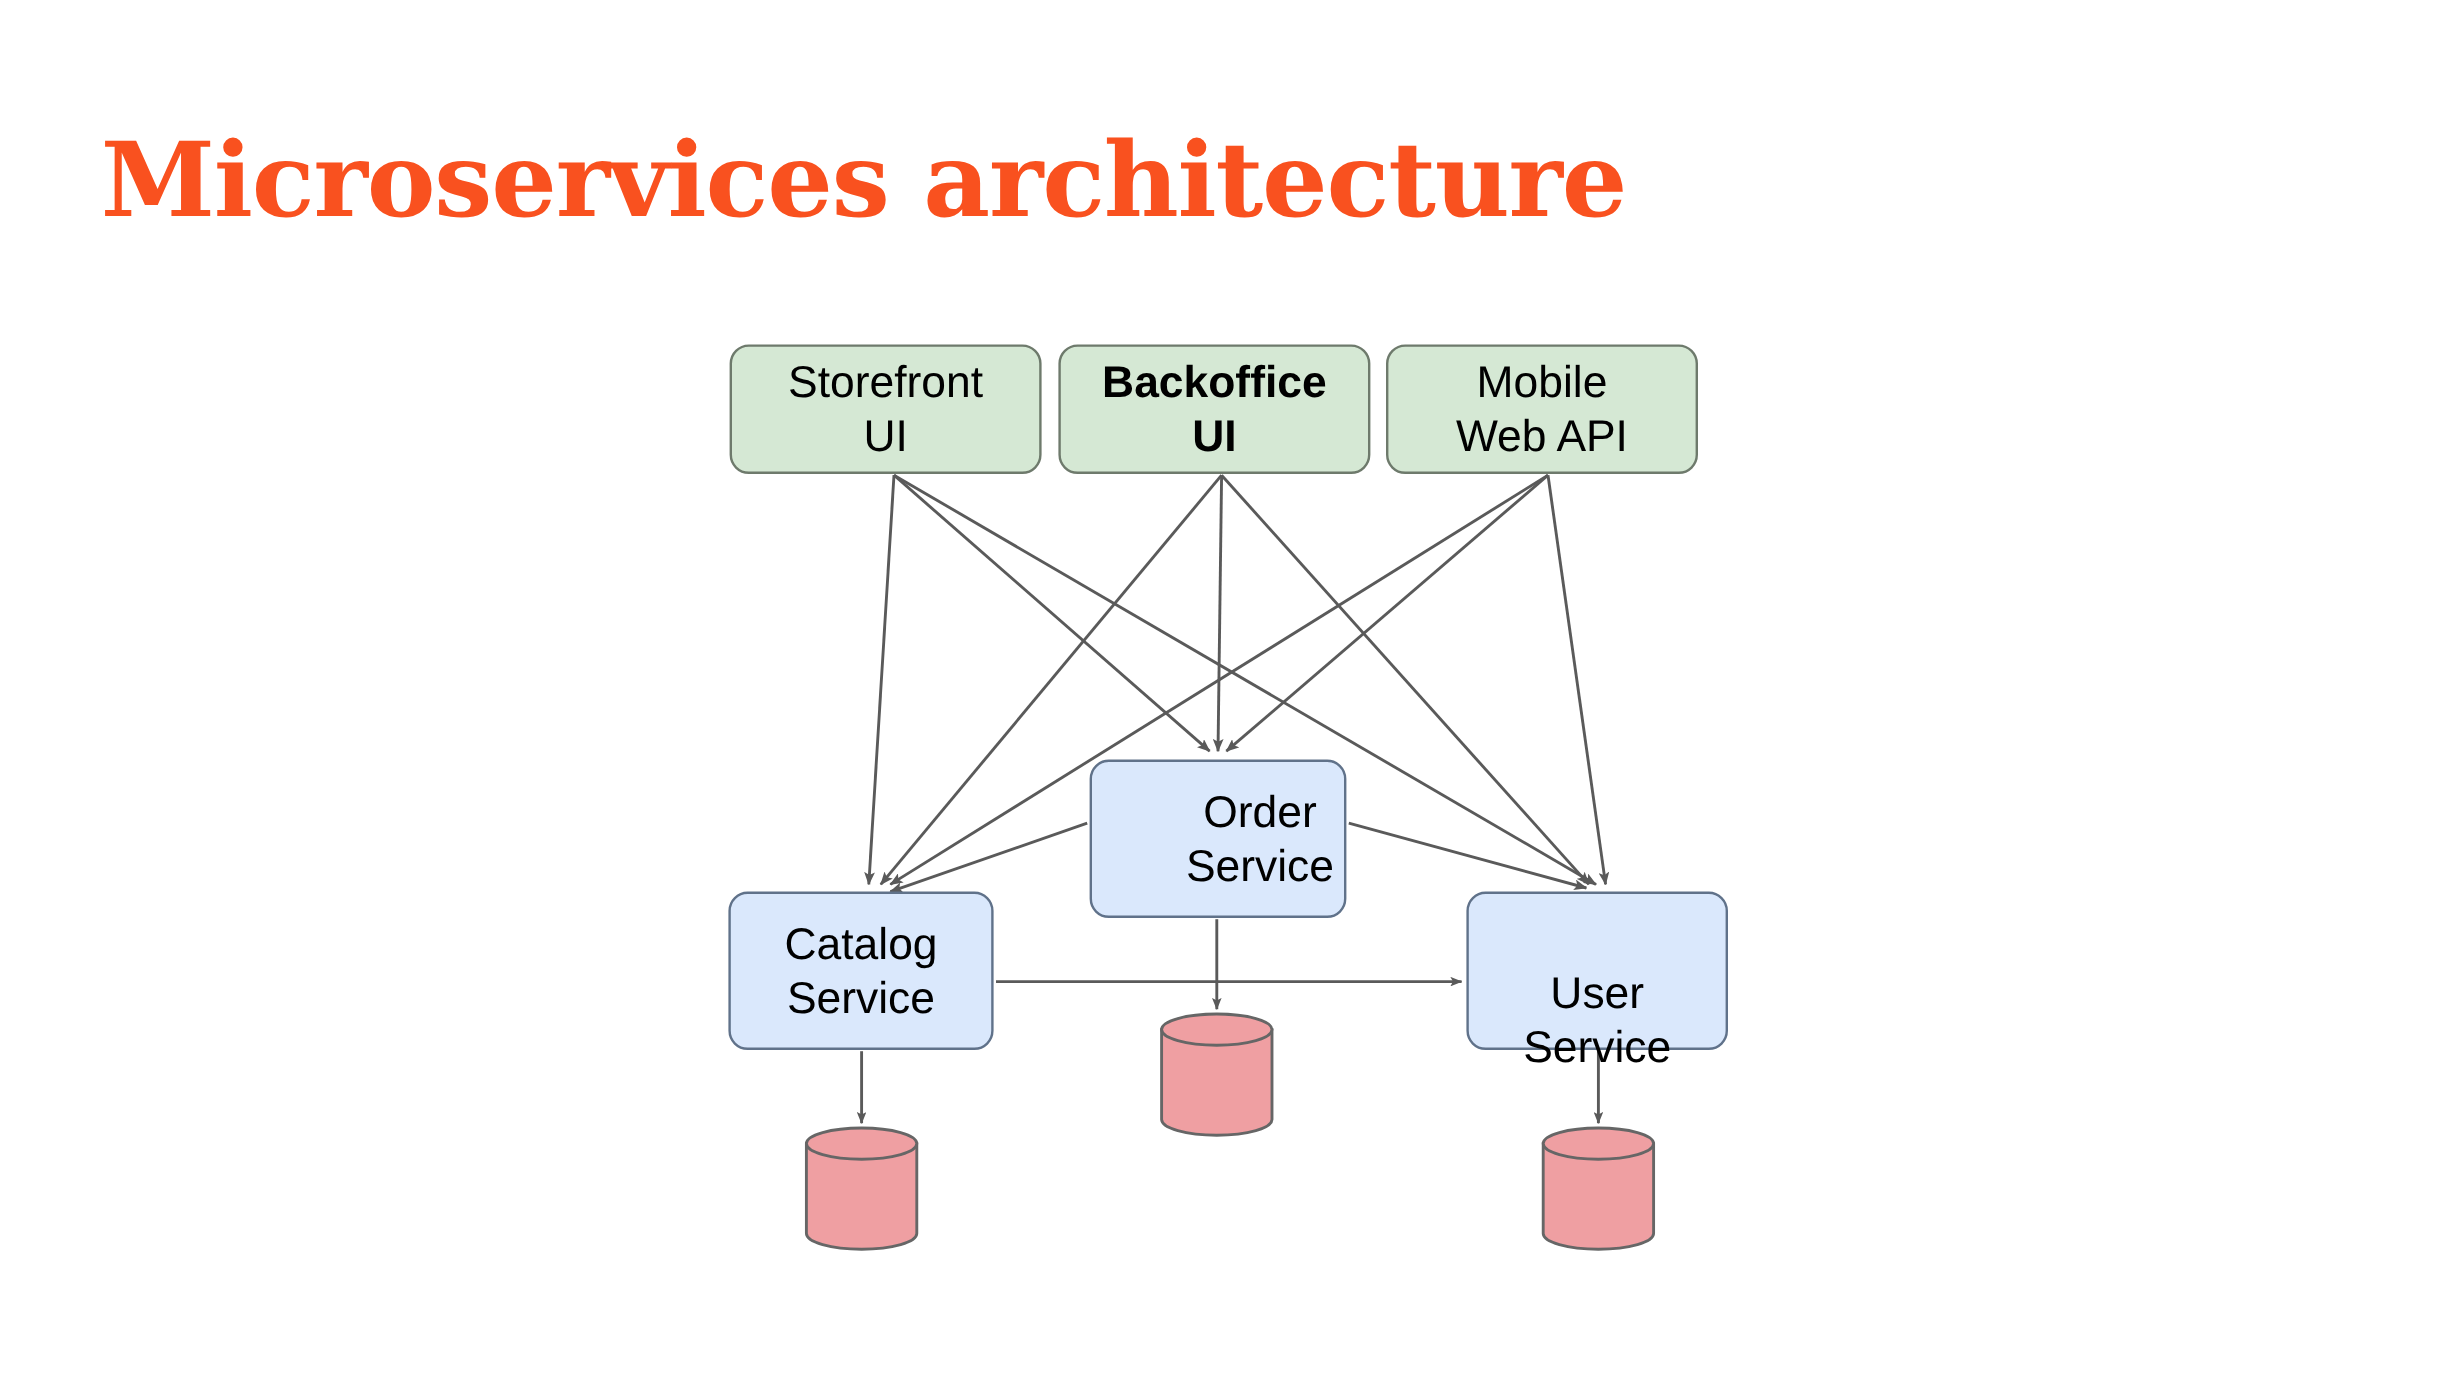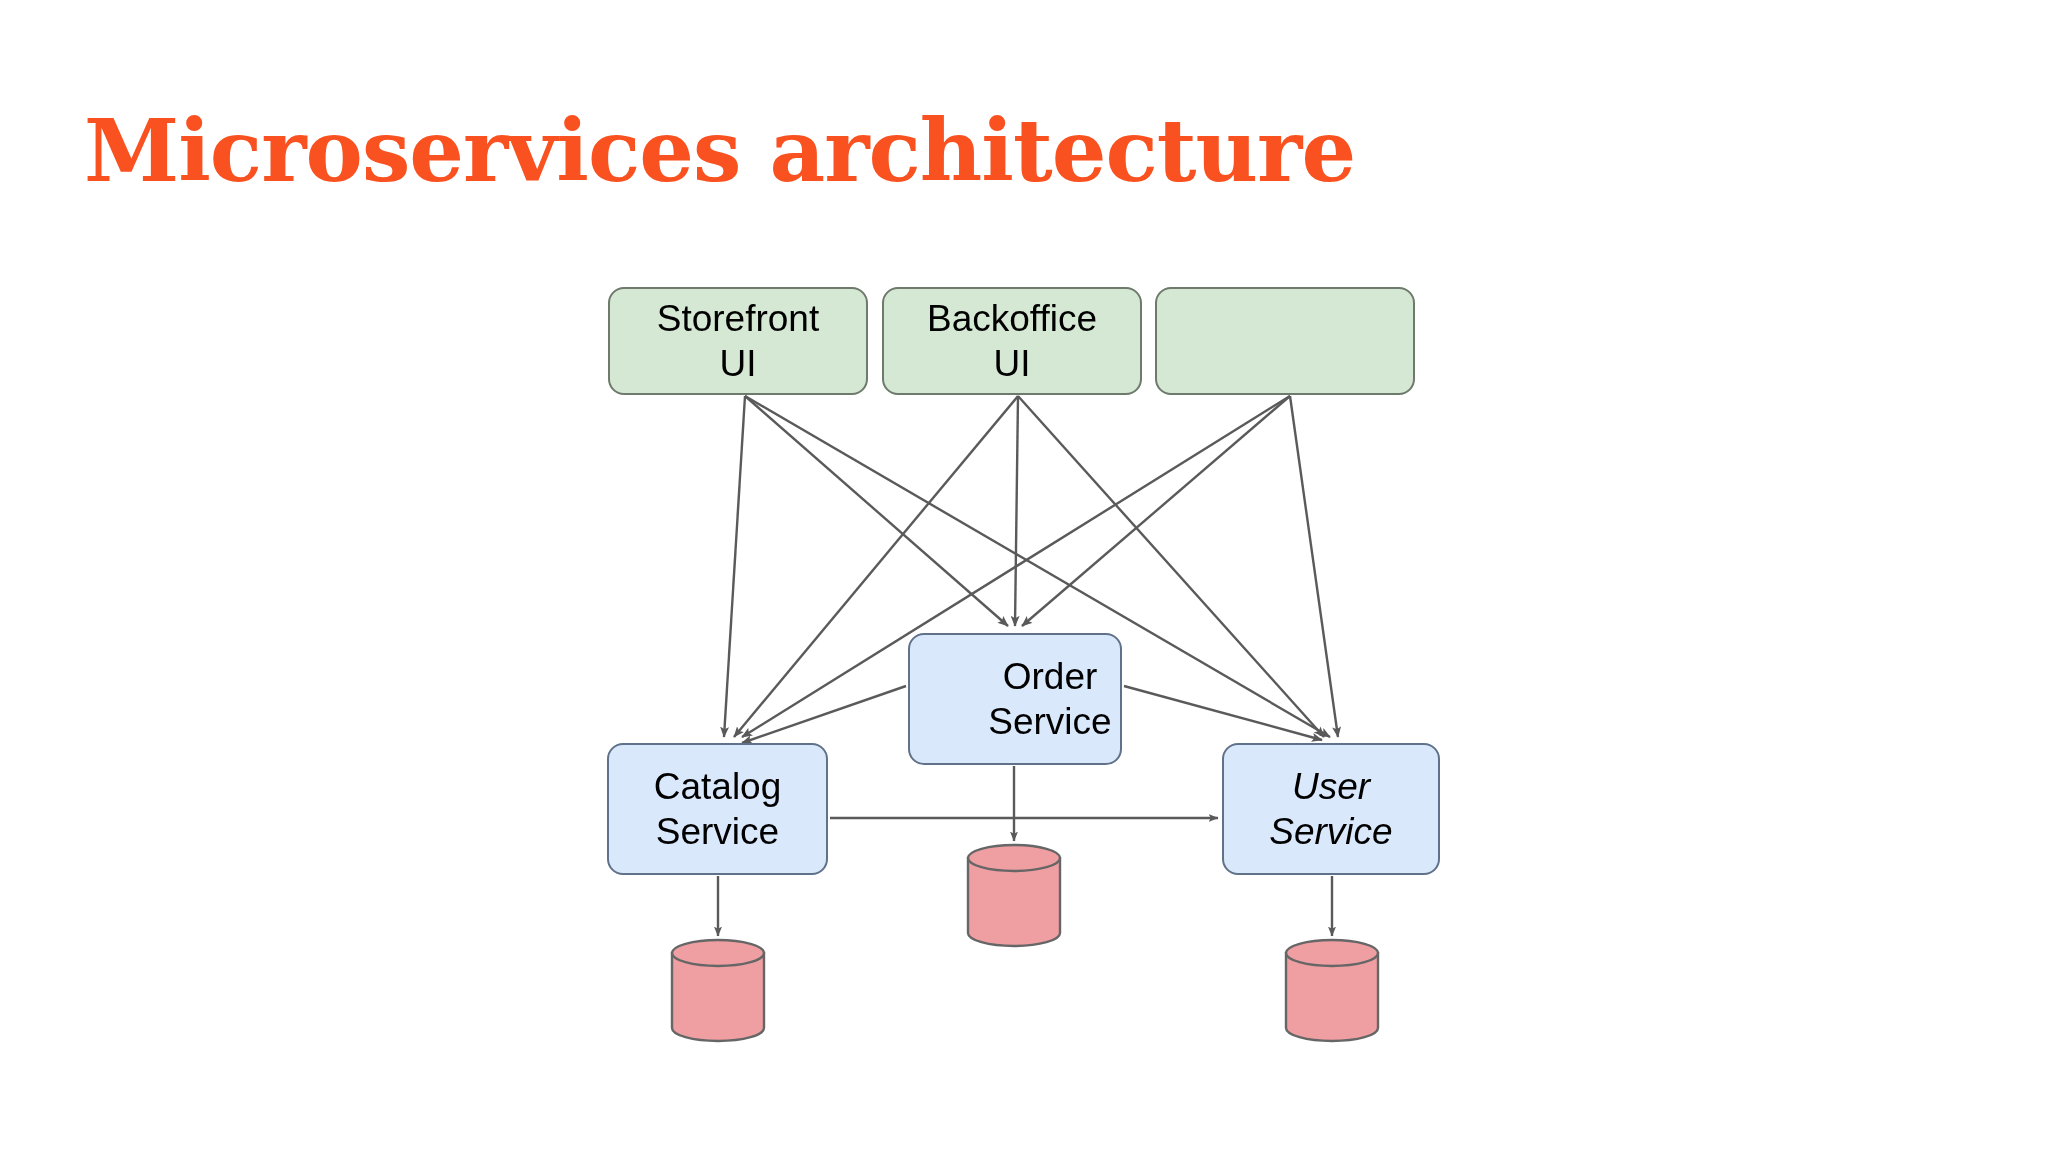--- a/index.html
+++ b/index.html
@@ -136,38 +136,42 @@
     </g>
   </svg>
 
   <div class="node-box box-green" style="left:608px; top:287px; width:260px; height:108px;"></div>
   <div class="node-label" style="left:608px; top:287px; width:260px; height:108px;">
     <span>Storefront</span>
     <span>UI</span>
   </div>
 
   <div class="node-box box-green" style="left:882px; top:287px; width:260px; height:108px;"></div>
-  <div class="node-label" style="left:882px; top:287px; width:260px; height:108px;">
+  <div class="node-label" style="left:882px; top:287px; width:260px; height:108px;font-weight:bold;">
     <span>Backoffice</span>
     <span>UI</span>
   </div>
 
   <div class="node-box box-green" style="left:1155px; top:287px; width:260px; height:108px;"></div>
+  <div class="node-label" style="left:1155px; top:287px; width:260px; height:108px;">
+    <span>Mobile</span>
+    <span>Web API</span>
+  </div>
 
   <div class="node-box box-blue" style="left:908px; top:633px; width:214px; height:132px;"></div>
   <div class="node-label" style="left:943px; top:633px; width:214px; height:132px;">
     <span>Order</span>
     <span>Service</span>
   </div>
 
   <div class="node-box box-blue" style="left:607px; top:743px; width:221px; height:132px;"></div>
   <div class="node-label" style="left:607px; top:743px; width:221px; height:132px;border-radius:20px;">
     <span>Catalog</span>
     <span>Service</span>
   </div>
 
   <div class="node-box box-blue" style="left:1222px; top:743px; width:218px; height:132px;"></div>
-  <div class="node-label" style="left:1222px; top:743px; width:218px; height:132px;font-style:italic;">
+  <div class="node-label" style="left:1222px; top:784px; width:218px; height:132px;">
     <span>User</span>
     <span>Service</span>
   </div>
 
 </div>
 
 </body></html>

